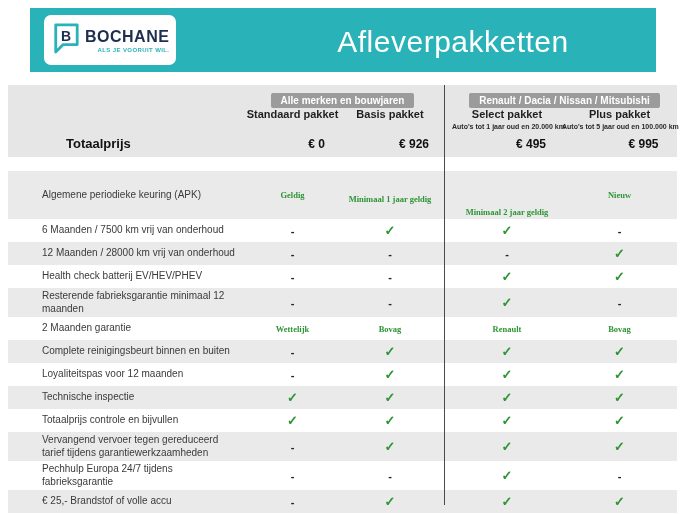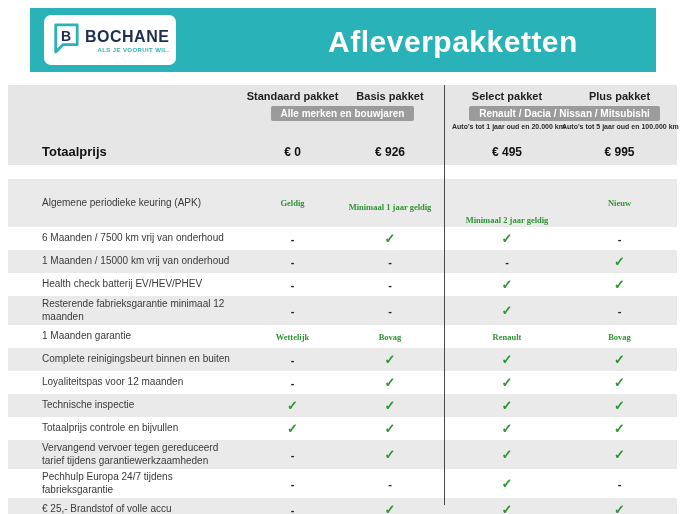--- a/index.html
+++ b/index.html
@@ -20,21 +20,21 @@
     position: absolute; left: 14px; top: 7px; width: 132px; height: 50px;
     background: #ffffff; border-radius: 7px;
     display: flex; align-items: center; gap: 5px; padding: 4px 8px;
   }
   .logo-text-block { display: flex; flex-direction: column; align-items: flex-end; }
   .logo-name { font-size: 16px; font-weight: bold; color: #1d2e4e; letter-spacing: 0.5px; }
   .logo-tagline { font-size: 6px; font-weight: bold; color: #29b2b7; letter-spacing: 0.4px; margin-top: 1px; }
   .main-title {
     position: absolute; left: 250px; right: 30px; top: 0; height: 68px;
     display: flex; align-items: center; justify-content: center;
-    color: #ffffff; font-size: 30px; font-weight: bold; letter-spacing: 0.5px;
+    color: #ffffff; font-size: 30px; font-weight: normal; letter-spacing: 0.5px;
   }
 
   
   .table-area { position: absolute; left: 8px; right: 8px; top: 85px; }
   .grid {
     display: grid;
     grid-template-columns: 237px 95px 100px 12px 110px 115px;
     align-items: center;
   }
   .c1 { grid-column: 2; } .c2 { grid-column: 3; }
@@ -45,21 +45,21 @@
   .badges { margin-top: 3px; }
   .badge {
     background: #9b9b9b; color: #ffffff; font-size: 10px; font-weight: bold;
     text-align: center; padding: 2px 10px; border-radius: 2px; height: 15px;
     white-space: nowrap;
   }
   .b1 { grid-column: 2 / 4; justify-self: center; }
   .b2 { grid-column: 5 / 7; justify-self: center; }
   .subnotes { margin-top: 2px; }
   .subnote { font-size: 7px; font-weight: bold; color: #2a2a2a; text-align: center; height: 9px; white-space: nowrap; }
-  .totals { margin-top: 12px; }
+  .totals { margin-top: 4px; padding-left: 24px; }
   .total-label { grid-column: 1; font-size: 13px; font-weight: bold; color: #111; padding-left: 34px; }
   .total { font-size: 12px; font-weight: bold; color: #111; text-align: center; }
 
   .gap { height: 14px; background: #ffffff; }
 
   .frow { min-height: 23px; padding: 2px 0; }
   .frow:nth-child(odd) { background: #eaeaea; }
   .frow:nth-child(even) { background: #ffffff; }
   .flabel { grid-column: 1; font-size: 10px; color: #3a3a3a; padding-left: 34px; padding-right: 8px; line-height: 1.25; }
   .cell { text-align: center; }
@@ -89,29 +89,29 @@
         <span class="logo-name">BOCHANE</span>
         <span class="logo-tagline">ALS JE VOORUIT WIL.</span>
       </span>
     </div>
     <div class="main-title">Afleverpakketten</div>
   </div>
 
   <div class="table-area">
 
     <div class="thead">
+      <div class="grid badges">
+        <div class="badge b1">Alle merken en bouwjaren</div>
+        <div class="badge b2">Renault / Dacia / Nissan / Mitsubishi</div>
+      </div>
       <div class="grid">
         <div class="colname c1">Standaard pakket</div>
         <div class="colname c2">Basis pakket</div>
         <div class="colname c3">Select pakket</div>
         <div class="colname c4">Plus pakket</div>
-      </div>
-      <div class="grid badges">
-        <div class="badge b1">Alle merken en bouwjaren</div>
-        <div class="badge b2">Renault / Dacia / Nissan / Mitsubishi</div>
       </div>
       <div class="grid subnotes">
         <div class="subnote c3">Auto's tot 1 jaar oud en 20.000 km</div>
         <div class="subnote c4">Auto's tot 5 jaar oud en 100.000 km</div>
       </div>
       <div class="grid totals">
         <div class="total-label">Totaalprijs</div>
         <div class="total c1">€ 0</div>
         <div class="total c2">€ 926</div>
         <div class="total c3">€ 495</div>
@@ -130,42 +130,42 @@
           <div class="cell tval" style="grid-column: 6;">Nieuw</div>
         </div>
         <div class="grid frow">
           <div class="flabel">6 Maanden / 7500 km vrij van onderhoud</div>
           <div class="cell dash" style="grid-column: 2;">-</div>
           <div class="cell check" style="grid-column: 3;">✓</div>
           <div class="cell check" style="grid-column: 5;">✓</div>
           <div class="cell dash" style="grid-column: 6;">-</div>
         </div>
         <div class="grid frow">
-          <div class="flabel">1 Maanden / 15000 km vrij van onderhoud</div>
+          <div class="flabel">12 Maanden / 28000 km vrij van onderhoud</div>
           <div class="cell dash" style="grid-column: 2;">-</div>
           <div class="cell dash" style="grid-column: 3;">-</div>
           <div class="cell dash" style="grid-column: 5;">-</div>
           <div class="cell check" style="grid-column: 6;">✓</div>
         </div>
         <div class="grid frow">
           <div class="flabel">Health check batterij EV/HEV/PHEV</div>
           <div class="cell dash" style="grid-column: 2;">-</div>
           <div class="cell dash" style="grid-column: 3;">-</div>
           <div class="cell check" style="grid-column: 5;">✓</div>
           <div class="cell check" style="grid-column: 6;">✓</div>
         </div>
         <div class="grid frow">
           <div class="flabel">Resterende fabrieksgarantie minimaal 12 maanden</div>
           <div class="cell dash" style="grid-column: 2;">-</div>
           <div class="cell dash" style="grid-column: 3;">-</div>
           <div class="cell check" style="grid-column: 5;">✓</div>
           <div class="cell dash" style="grid-column: 6;">-</div>
         </div>
         <div class="grid frow">
-          <div class="flabel">1 Maanden garantie</div>
+          <div class="flabel">2 Maanden garantie</div>
           <div class="cell tval" style="grid-column: 2;">Wettelijk</div>
           <div class="cell tval" style="grid-column: 3;">Bovag</div>
           <div class="cell tval" style="grid-column: 5;">Renault</div>
           <div class="cell tval" style="grid-column: 6;">Bovag</div>
         </div>
         <div class="grid frow">
           <div class="flabel">Complete reinigingsbeurt binnen en buiten</div>
           <div class="cell dash" style="grid-column: 2;">-</div>
           <div class="cell check" style="grid-column: 3;">✓</div>
           <div class="cell check" style="grid-column: 5;">✓</div>

